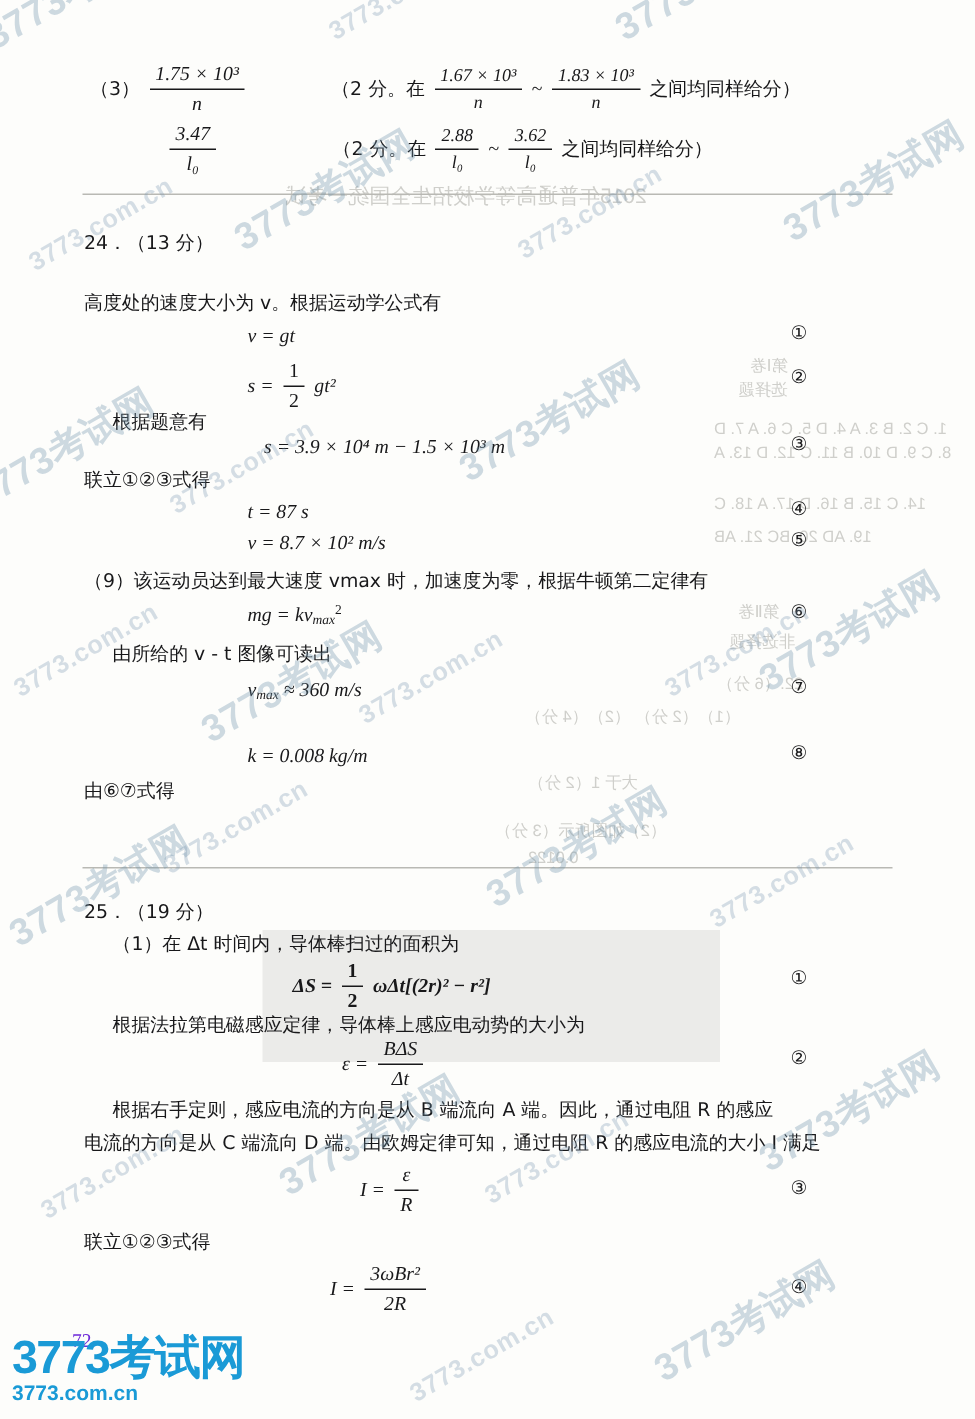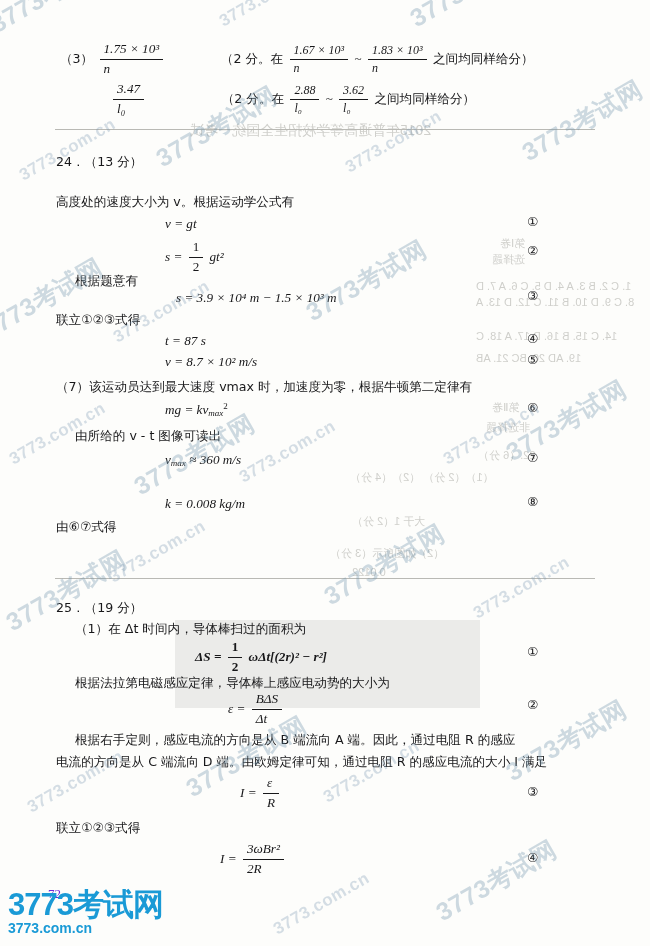--- a/index.html
+++ b/index.html
@@ -85,20 +85,21 @@
   .sup { font-size: 9px; vertical-align: 5px; }
   .cn { font-family: "DejaVu Sans", sans-serif; font-size: 12.6px; }
   .tag {
     position: absolute;
     font-size: 12.5px;
     font-family: "DejaVu Sans", sans-serif;
     color: #1b1b1d;
   }
   .frac {
     display: inline-block;
+    text-align: center;
     vertical-align: middle;
     margin: 0 3px;
     position: relative;
     top: -1px;
   }
   .frac .num {
     display: block;
     padding: 0 4px 1px 4px;
     border-bottom: 1px solid #18181a;
     line-height: 1.25;
@@ -216,21 +217,21 @@
     <div class="tag" style="left:527px; top:288px;">③</div>
 
     <div class="blk cn" style="left:56px; top:310px;">联立①②③式得</div>
 
     <div class="blk ital" style="left:165px; top:331px;">t = 87 s</div>
     <div class="tag" style="left:527px; top:331px;">④</div>
 
     <div class="blk ital" style="left:165px; top:352px;">v = 8.7 × 10² m/s</div>
     <div class="tag" style="left:527px; top:352px;">⑤</div>
 
-    <div class="blk cn" style="left:56px; top:377px;">（7）该运动员达到最大速度 vmax 时，加速度为零，根据牛顿第二定律有</div>
+    <div class="blk cn" style="left:56px; top:377px;">（9）该运动员达到最大速度 vmax 时，加速度为零，根据牛顿第二定律有</div>
 
     <div class="blk" style="left:165px; top:400px;text-align:right;">
       <span class="ital">mg = kv</span><span class="ital sub">max</span><span class="sup">2</span>
     </div>
     <div class="tag" style="left:527px; top:400px;">⑥</div>
 
     <div class="blk cn" style="left:75px; top:426px;">由所给的 v - t 图像可读出</div>
 
     <div class="blk" style="left:165px; top:450px;">
       <span class="ital">v</span><span class="ital sub">max</span>

